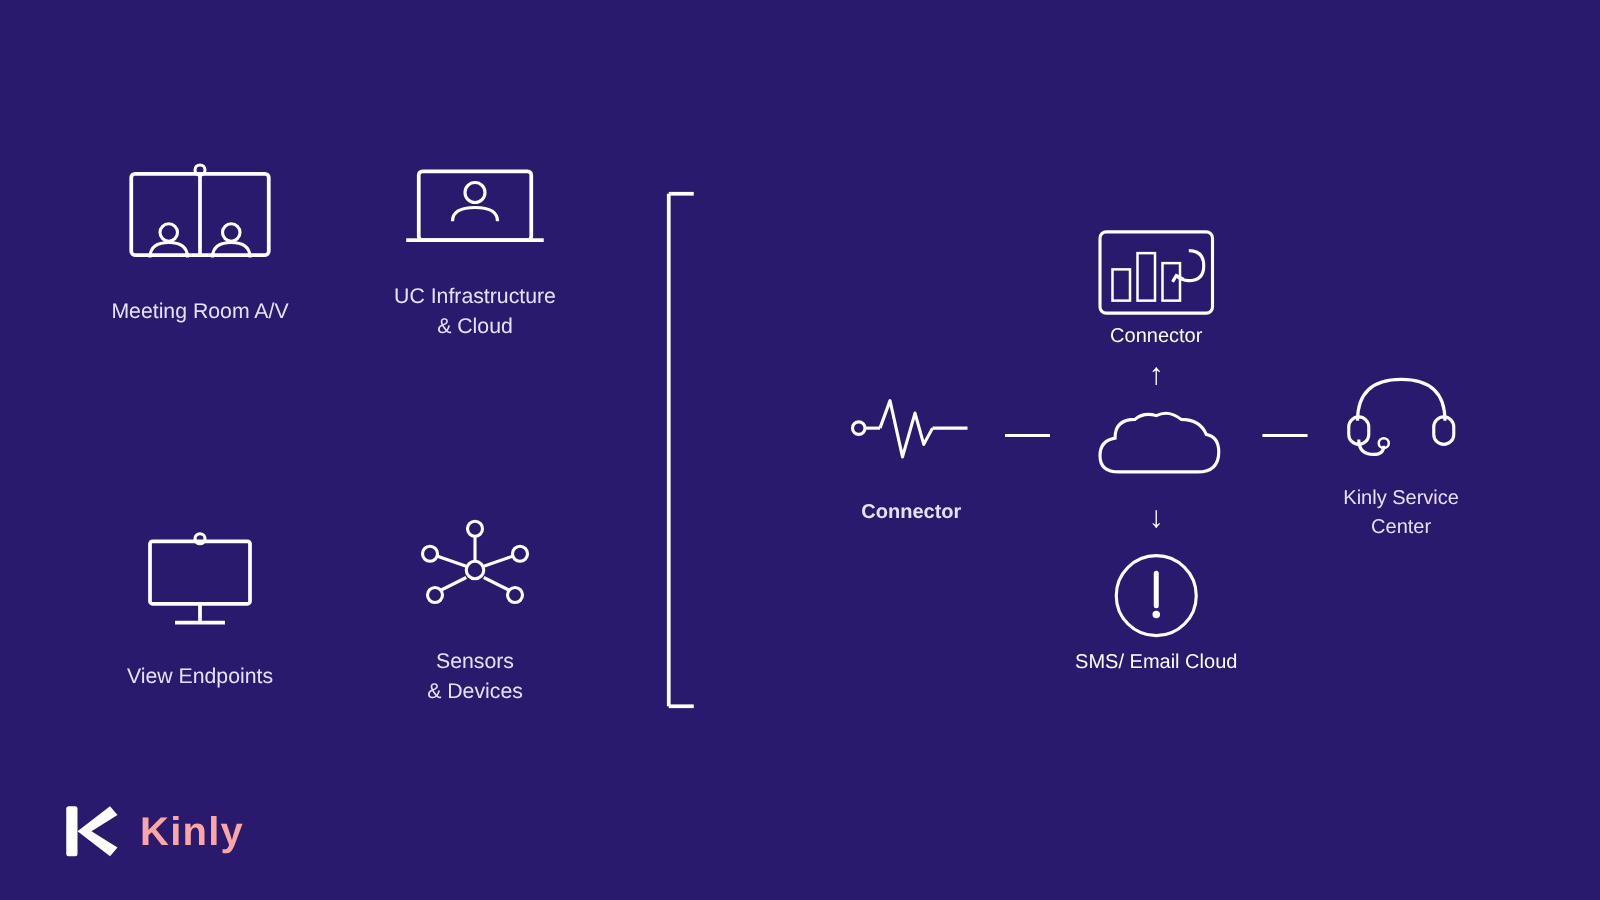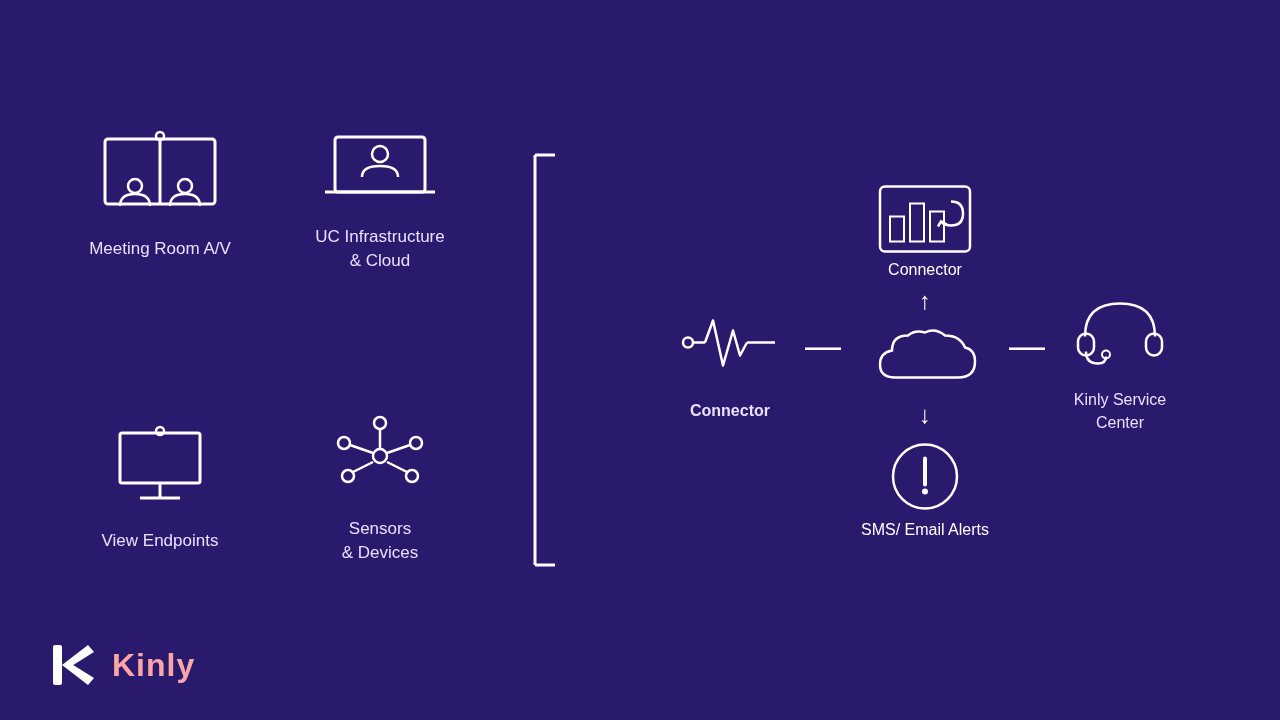--- a/index.html
+++ b/index.html
@@ -284,21 +284,21 @@
 
           <div style="display:flex; flex-direction:column; align-items:center; margin-top:10px;">
             <div class="icon-wrap">
               <svg width="80" height="80" viewBox="0 0 80 80" fill="none">
                 <circle cx="40" cy="40" r="32" stroke="white" stroke-width="2.5" fill="none"></circle>
 
                 <line x1="40" y1="22" x2="40" y2="48" stroke="white" stroke-width="4" stroke-linecap="round"></line>
                 <circle cx="40" cy="55" r="3" fill="white"></circle>
               </svg>
             </div>
-            <div class="label">SMS/ Email Alerts</div>
+            <div class="label">SMS/ Email Cloud</div>
           </div>
 
         </div>
 
         <div class="dash-connector">—</div>
 
         <div class="arch-node">
           <div class="icon-wrap">
             <svg width="100" height="80" viewBox="0 0 100 80" fill="none">
 

